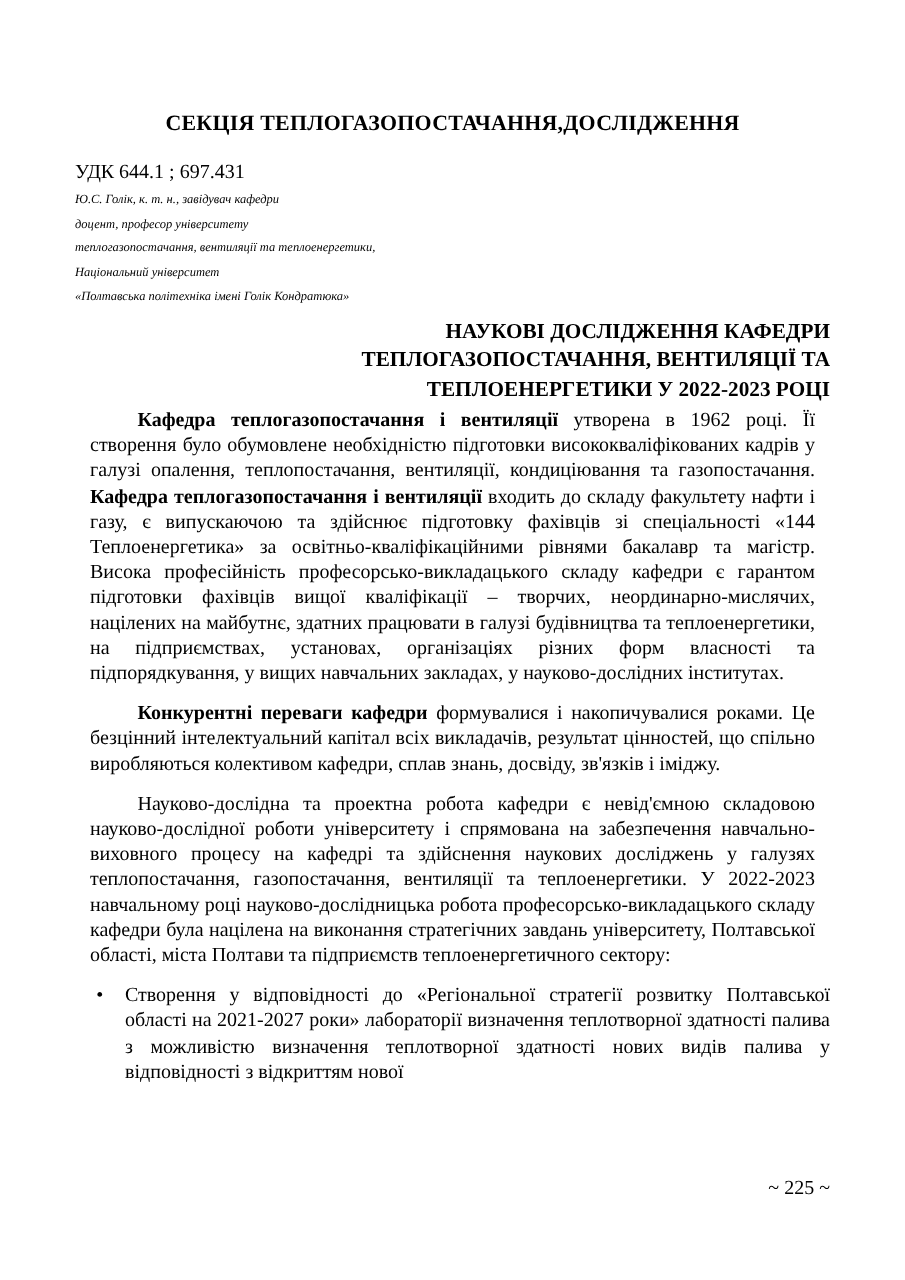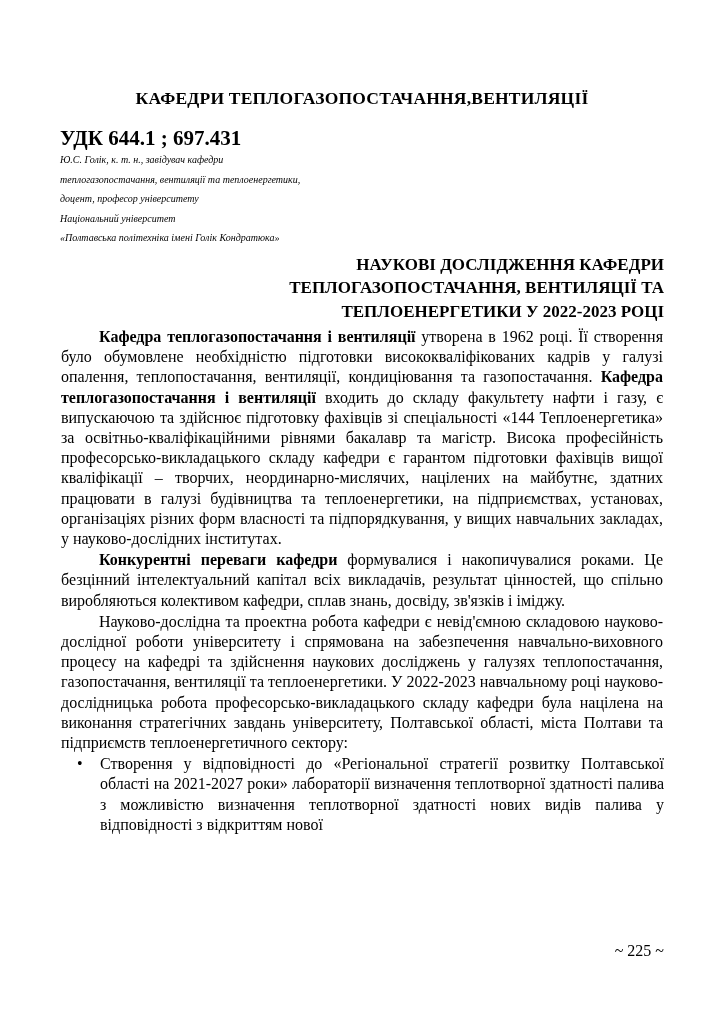--- a/index.html
+++ b/index.html
@@ -24,40 +24,40 @@
   }
   .section-title {
     text-align: center;
     font-weight: bold;
     font-size: 17.5px;
     line-height: 24px;
     letter-spacing: 0.2px;
   }
   .udc {
     margin-top: 18px;
-    font-weight: bold;
-    font-size: 21px;
+    font-weight: normal;
+    font-size: 16px;
     line-height: 20px;
   }
   .author-block {
     margin-top: 2px;
     text-align: left;
     font-style: italic;
     font-size: 10px;
     line-height: 19.5px;
   }
   .article-title {
     margin: 5px 0 0 0;
     text-align: right;
     font-weight: bold;
     font-size: 17px;
     line-height: 23.5px;
   }
   .body-par {
-    margin: 1px;
+    margin: 12px;
     text-align: justify;
     font-size: 16px;
     line-height: 20.2px;
     text-indent: 38px;
   }
   .body-par.first {
     margin-top: 4px;
   }
   .bullet-list {
     margin: 0;
@@ -86,29 +86,29 @@
     line-height: 20px;
   }
 </style>
 </head>
 <body>
 
 <div class="page">
   <div class="content">
 
     <div class="section-title">
-      <div>КАФЕДРИ ТЕПЛОГАЗОПОСТАЧАННЯ,ВЕНТИЛЯЦІЇ</div>
+      <div>СЕКЦІЯ ТЕПЛОГАЗОПОСТАЧАННЯ,ДОСЛІДЖЕННЯ</div>
     </div>
 
     <div class="udc">УДК 644.1 ; 697.431</div>
 
     <div class="author-block">
       <div>Ю.С. Голік, к. т. н., завідувач кафедри</div>
+      <div>доцент, професор університету</div>
       <div>теплогазопостачання, вентиляції та теплоенергетики,</div>
-      <div>доцент, професор університету</div>
       <div>Національний університет</div>
       <div>«Полтавська політехніка імені Голік Кондратюка»</div>
     </div>
 
     <h1 class="article-title">
       <div>НАУКОВІ ДОСЛІДЖЕННЯ КАФЕДРИ</div>
       <div>ТЕПЛОГАЗОПОСТАЧАННЯ, ВЕНТИЛЯЦІЇ ТА</div>
       <div>ТЕПЛОЕНЕРГЕТИКИ У 2022-2023 РОЦІ</div>
     </h1>
 

